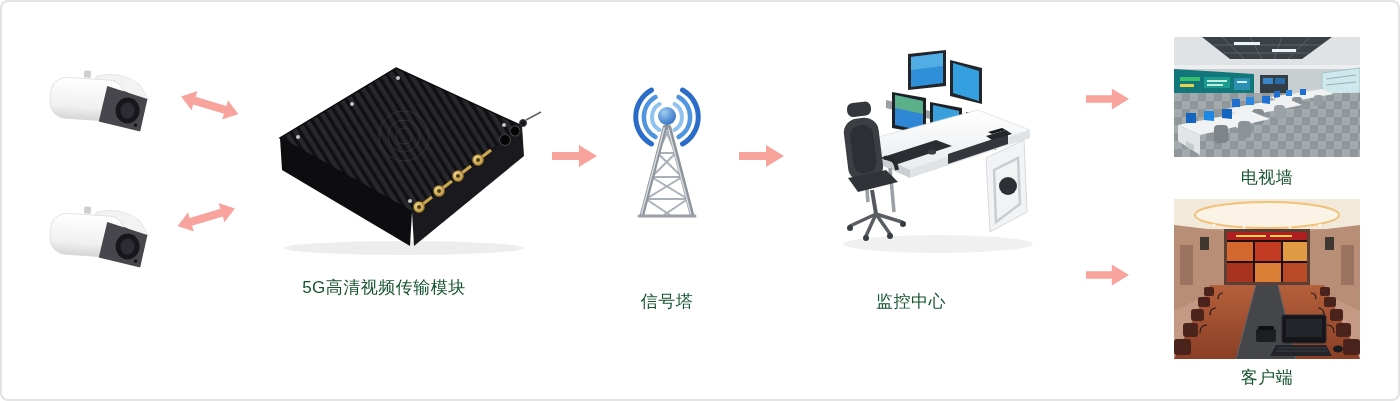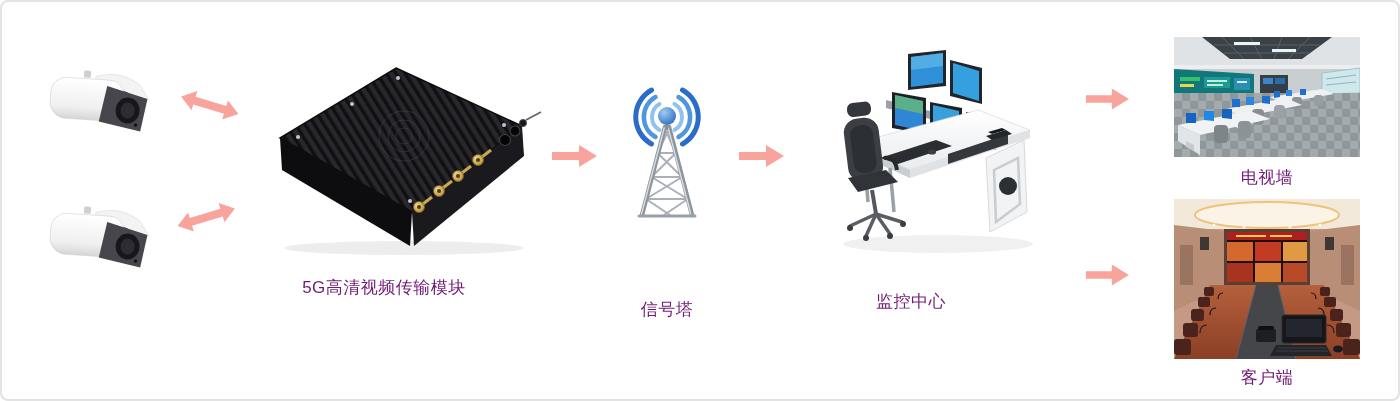--- a/index.html
+++ b/index.html
@@ -3,21 +3,21 @@
 <meta charset="utf-8">
 <style>
   html,body{margin:0;padding:0;background:#fff;}
   #canvas{
     position:relative;width:1400px;height:401px;box-sizing:border-box;
     background:#ffffff;border:2px solid #e3e3e3;border-radius:8px;
     font-family:"Liberation Sans","DejaVu Sans",sans-serif;overflow:hidden;
   }
   .abs{position:absolute;}
   .node-label{
-    position:absolute;text-align:center;font-size:17px;color:#701a75;
+    position:absolute;text-align:center;font-size:17px;color:#14532d;
     letter-spacing:0.5px;line-height:20px;white-space:nowrap;
   }
   svg{display:block;}
 </style>
 </head>
 <body>
 
 <div id="canvas">
 
   <div class="abs" style="left:42px;top:62px;width:126px;height:78px">
@@ -172,21 +172,21 @@
       </g>
       <g stroke="#d8dce2" stroke-width="1.4" stroke-linecap="round">
         <line x1="56.2" y1="43" x2="33.5" y2="129"></line>
         <line x1="60.2" y1="43" x2="82.8" y2="129"></line>
       </g>
       <line x1="31" y1="131" x2="87" y2="131" stroke="#9aa0a8" stroke-width="3" stroke-linecap="round"></line>
       <line x1="59" y1="38" x2="59" y2="45" stroke="#88909a" stroke-width="2.5"></line>
       <circle cx="59" cy="31" r="9" fill="url(#ballGrad)"></circle>
     </svg>
   </div>
-  <div class="node-label" style="left:606px;top:298px;width:118px">信号塔</div>
+  <div class="node-label" style="left:606px;top:290px;width:118px">信号塔</div>
 
   <div class="abs" style="left:736px;top:141px;width:47px;height:26px">
     <svg width="47" height="26" viewBox="0 0 47 26">
       <polygon points="1,9 28,9 28,2 46,13 28,24 28,17 1,17" fill="#f8a49d"></polygon>
     </svg>
   </div>
 
   <div class="abs" style="left:826px;top:38px;width:205px;height:218px">
     <svg width="205" height="218" viewBox="0 0 205 218">
       <defs>

